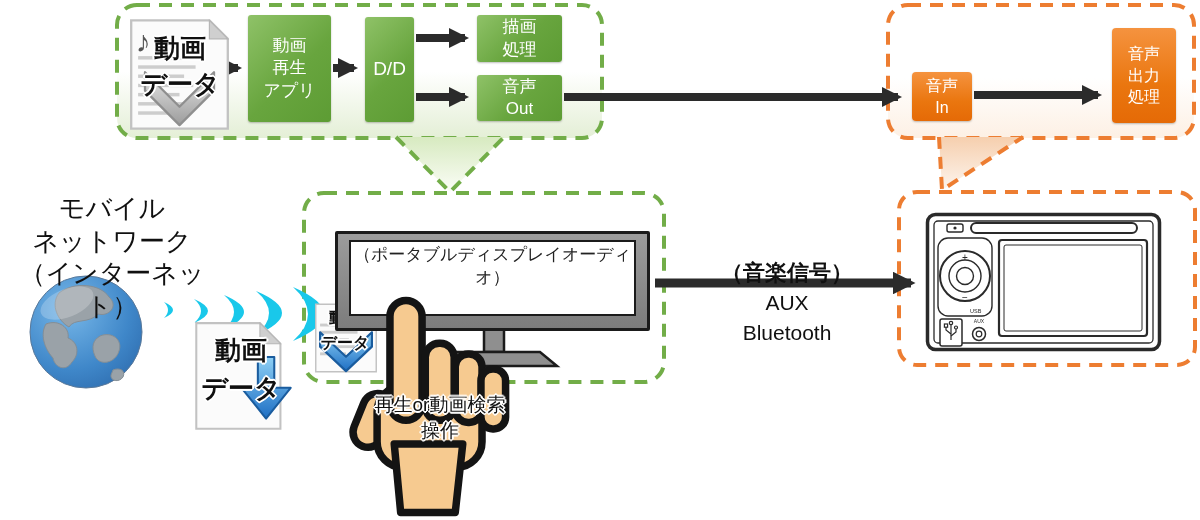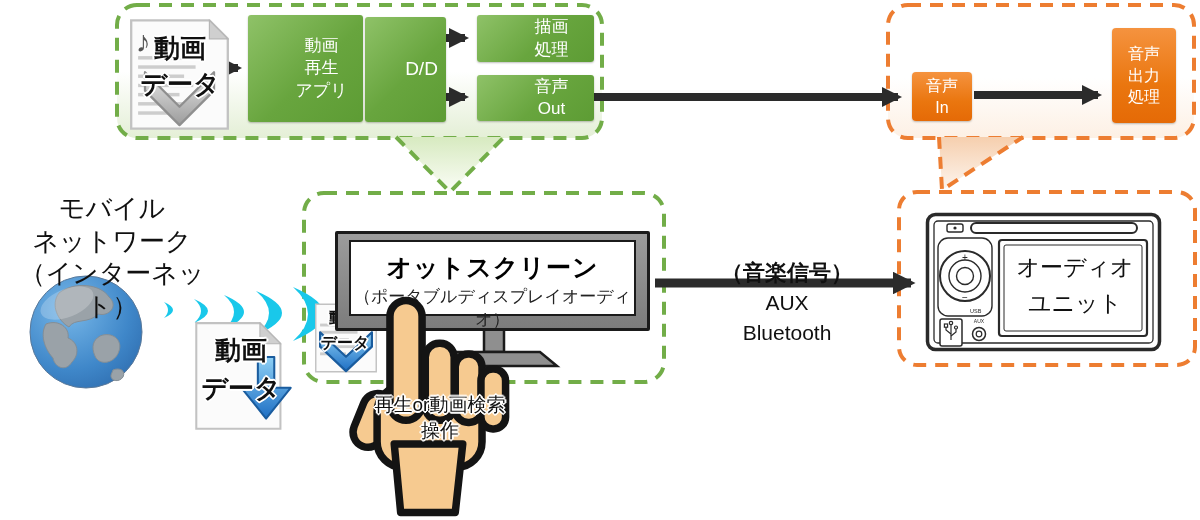--- a/index.html
+++ b/index.html
@@ -6,21 +6,21 @@
   #stage{position:relative;width:1200px;height:520px;background:#ffffff;overflow:hidden;
          font-family:"Liberation Sans","DejaVu Sans",sans-serif;}
   #bg{position:absolute;left:0;top:0;}
   .abs{position:absolute;}
   .lbl{position:absolute;white-space:pre-line;text-align:center;color:#101010;}
   .halo{text-shadow:-1px -1px 0 #fff,1px -1px 0 #fff,-1px 1px 0 #fff,1px 1px 0 #fff,
         -2px 0 0 #fff,2px 0 0 #fff,0 2px 0 #fff,0 -2px 0 #fff;}
   .gbox{position:absolute;display:flex;align-items:center;justify-content:center;
         text-align:center;white-space:pre-line;color:#fff;border-radius:3px;
         background:linear-gradient(135deg,#8fc268 0%,#68a53e 55%,#5d9c34 100%);
-        box-shadow:0 1px 2px rgba(0,0,0,0.25);font-size:17px;line-height:1.3;padding-left:32px;}
+        box-shadow:0 1px 2px rgba(0,0,0,0.25);font-size:17px;line-height:1.3;}
   .obox{position:absolute;display:flex;align-items:center;justify-content:center;
         text-align:center;white-space:pre-line;color:#fff;border-radius:4px;
         background:linear-gradient(180deg,#f5933f 0%,#ea760f 60%,#e56a06 100%);
         box-shadow:0 1px 2px rgba(0,0,0,0.25);font-size:16px;line-height:1.35;}
   #monitor-bezel{left:335px;top:231px;width:315px;height:100px;
         background:linear-gradient(#9c9c9c,#7c7c7c);border:3px solid #1b1b1b;
         border-radius:2px;box-sizing:border-box;}
   #monitor-screen{left:349px;top:240px;width:287px;height:76px;background:#fff;
         border:2px solid #1b1b1b;box-sizing:border-box;text-align:center;}
   #screen-title{font-size:25px;font-weight:600;letter-spacing:1px;margin-top:9px;}
@@ -176,21 +176,20 @@
         <rect x="14" y="60" width="48" height="4"></rect>
       <rect x="14" y="70" width="36" height="4"></rect>
     </g>
     <path d="M14,42 L50,76 L86,42 L86,62 L50,96 L14,62 Z" fill="url(#gBlueArr)" stroke="#1a5c9e" stroke-width="3" stroke-linejoin="round"></path>
   </svg>
   <div class="lbl halo doclbl" style="left:306px;top:306px;width:78px;font-size:16px;line-height:1.55;">動画
 データ</div>
 
   <div class="abs" id="monitor-bezel"></div>
   <div class="abs" id="monitor-screen">
-    <div id="screen-title">オットスクリーン</div>
     <div id="screen-subtitle">（ポータブルディスプレイオーディオ）</div>
   </div>
 
   <div class="lbl" id="signal-label">（音楽信号）</div>
   <div id="methods">
     <div>AUX</div>
     <div>Bluetooth</div>
   </div>
 
   <svg class="abs" style="left:925px;top:212px;" width="237" height="140" viewBox="0 0 237 140">
@@ -218,22 +217,20 @@
       <circle cx="31" cy="115.5" r="1.5"></circle>
     </g>
     <text x="54" y="111" font-size="5" text-anchor="middle" fill="#2a2a2a">AUX</text>
     <g fill="none" stroke="#2a2a2a">
       <circle cx="54" cy="122" r="6.5" stroke-width="1.5"></circle>
       <circle cx="54" cy="122" r="2.8" stroke-width="1.2"></circle>
     </g>
     <rect x="74" y="28" width="148" height="96" rx="3" fill="#fff" stroke="#2a2a2a" stroke-width="2.2"></rect>
     <rect x="79" y="33" width="138" height="86" rx="2" fill="none" stroke="#2a2a2a" stroke-width="1"></rect>
   </svg>
-  <div class="lbl" id="unit-label">オーディオ
-ユニット</div>
 
   <svg class="abs" style="left:330px;top:294px;" width="182" height="227" viewBox="0 0 170 212">
     <g fill="#f6ca90" stroke="#141414" stroke-width="7" stroke-linejoin="round" stroke-linecap="round">
       <rect x="26" y="92" width="28" height="52" rx="14" transform="rotate(22 40 118)"></rect>
       <rect x="44" y="86" width="98" height="76" rx="24"></rect>
       <path d="M60,140 L124,140 L117,204 L66,204 Z"></path>
       <rect x="56" y="6" width="30" height="112" rx="15"></rect>
       <rect x="89" y="46" width="27" height="72" rx="13"></rect>
       <rect x="117" y="56" width="25" height="64" rx="12"></rect>
       <rect x="141" y="70" width="23" height="56" rx="11"></rect>

